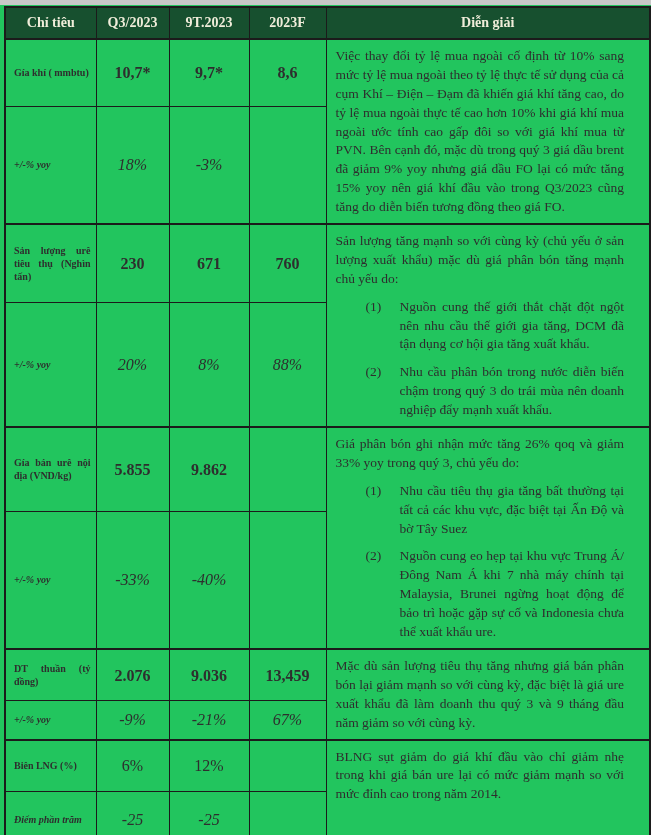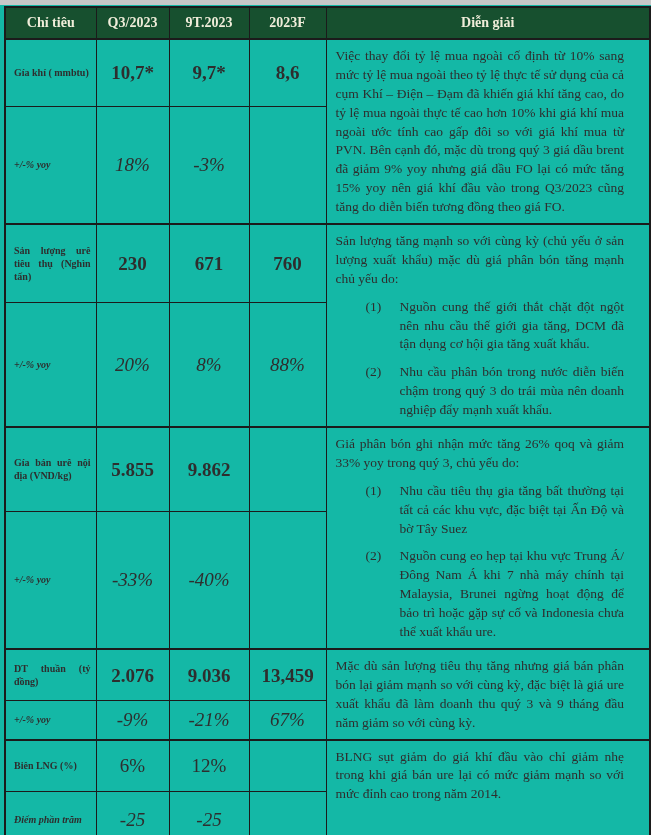--- a/index.html
+++ b/index.html
@@ -5,40 +5,40 @@
   :root{
     --header_bg:#17502f;
     --header_fg:#f0edda;
     --border:#1b1b1b;
     --text:#2e2e2e;
     --strip:#c8c8c8;
   }
   *{box-sizing:border-box;}
   html,body{margin:0;padding:0;background:#ffffff;}
   .page{
-    width:651px;height:835px;background:#14b8a6;overflow:hidden;
+    width:651px;height:835px;background:#22c55e;overflow:hidden;
     font-family:"Liberation Serif","DejaVu Serif",serif;color:var(--text);
   }
   .top-strip{width:651px;height:5px;background:var(--strip);}
   table.results{
     border-collapse:collapse;table-layout:fixed;
     width:645px;margin:1px 0 0 4px;
     border:2px solid var(--border);
   }
   th,td{border:1px solid var(--border);}
   th{
     background:var(--header_bg);color:var(--header_fg);
     font-weight:bold;font-size:14px;padding:6px 2px;text-align:center;
   }
   td{vertical-align:middle;font-size:10px;line-height:1.32;}
   td.lbl{
     text-align:justify;padding:4px 5px 4px 8px;font-weight:bold;
   }
   td.lbl.yoy{font-weight:bold;font-style:italic;}
-  td.val{text-align:center;font-weight:bold;font-size:19px;}
+  td.val{text-align:center;font-weight:bold;font-size:16px;}
   td.val.yoy{font-weight:normal;font-style:italic;}
   td.expl{
     vertical-align:top;text-align:justify;
     padding:7px 25px 6px 9px;font-size:13.5px;line-height:1.40;
   }
   tr.sec-start td{border-top:2px solid var(--border);}
   .expl .item{
     display:flex;margin:9px 0 0 30px;
   }
   .expl .marker{flex:0 0 34px;}

